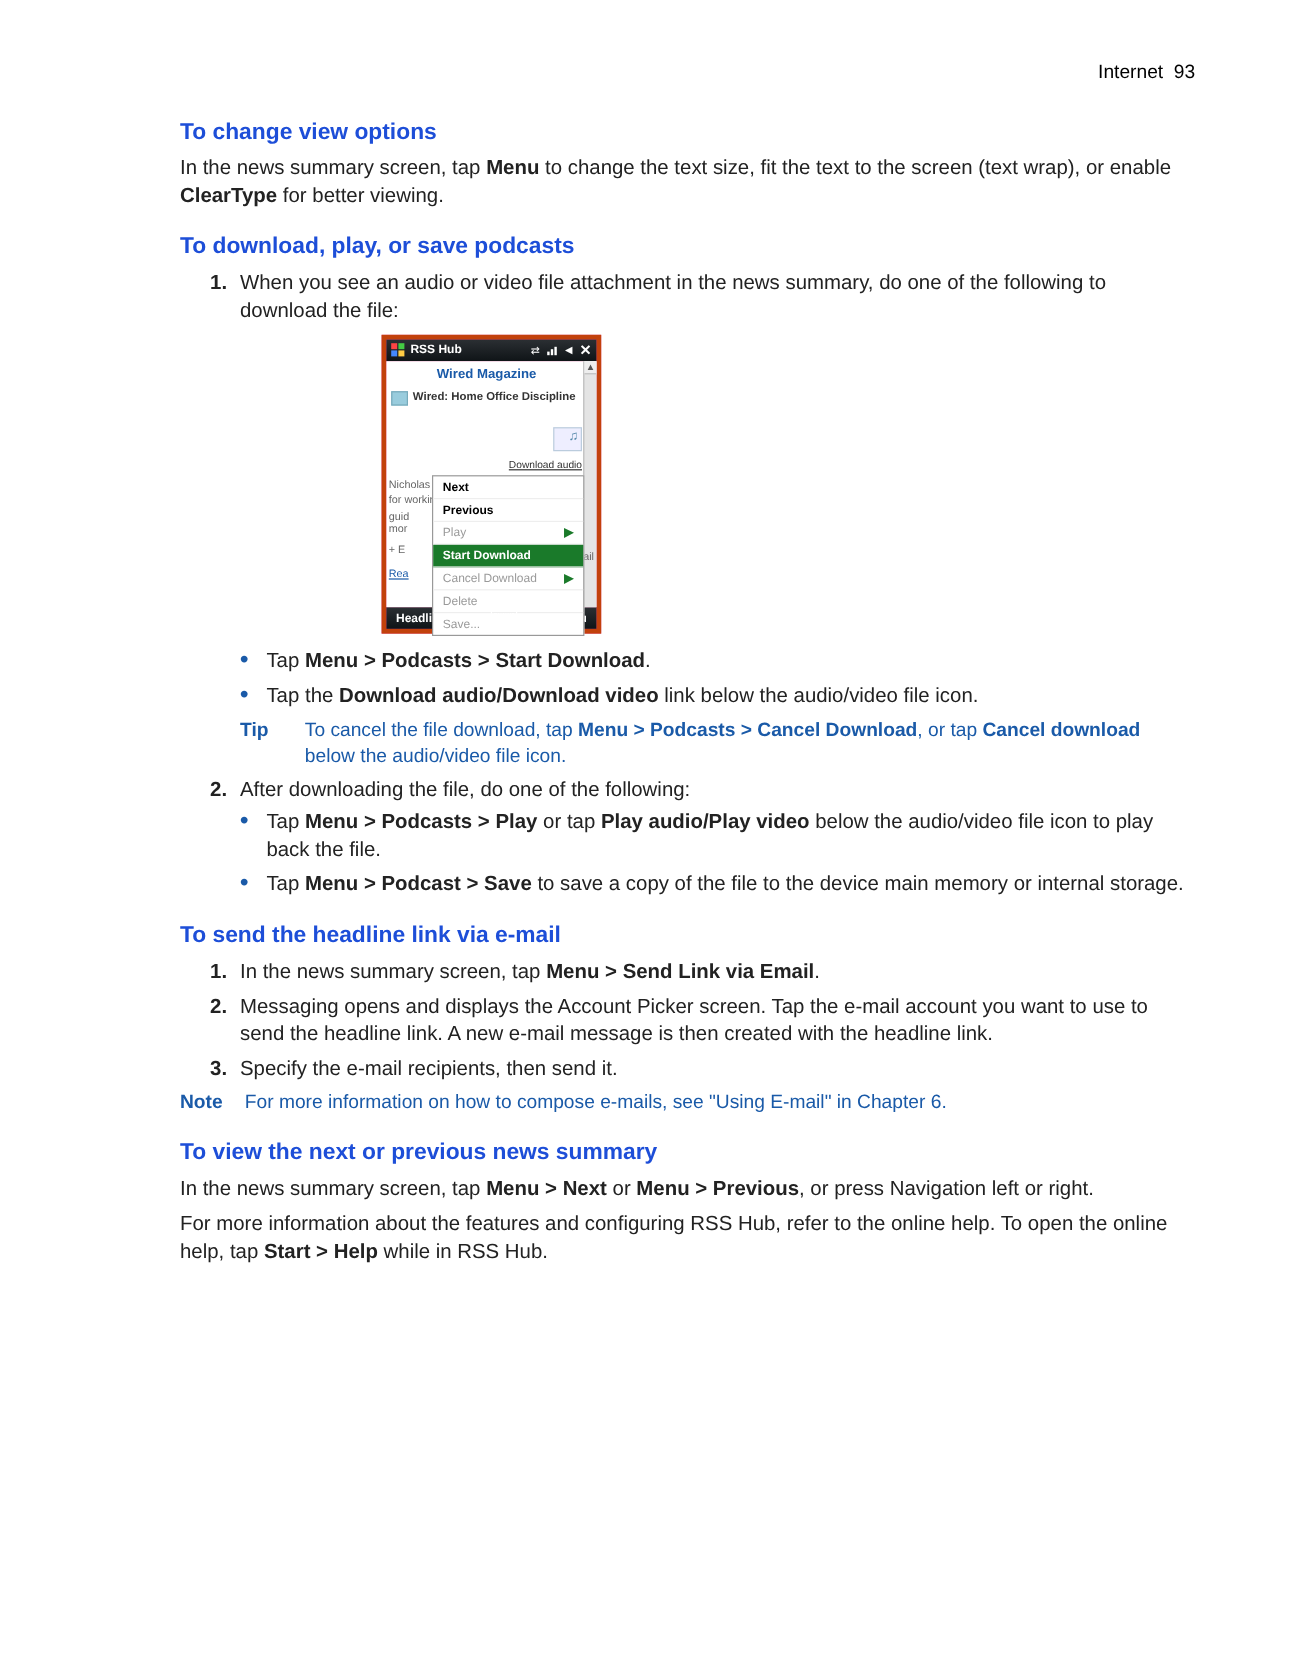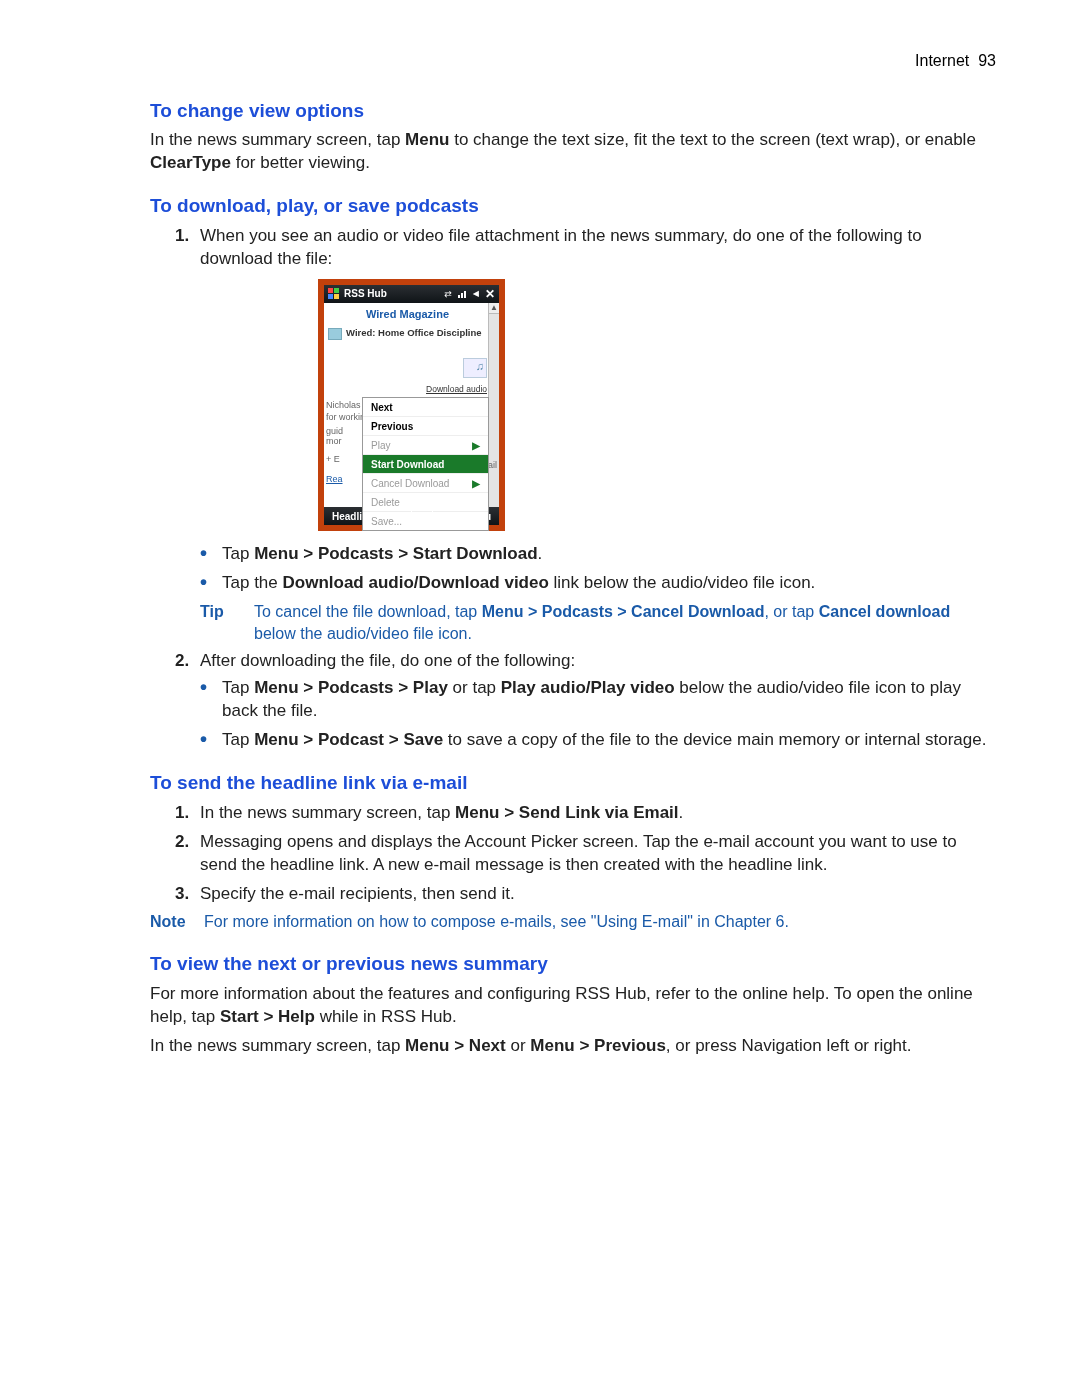--- a/index.html
+++ b/index.html
@@ -76,21 +76,21 @@
   .tip-label, .note-label {
     flex: 0 0 54px;
     font-weight: 700;
   }
   .tip-text, .note-text { flex: 1; }
 
   
   .shot {
     width: 175px;
     margin: 8px 0 12px 118px;
-    border: 6px solid #c2410c;
+    border: 4px solid #c2410c;
     font-family: Tahoma, Arial, sans-serif;
     font-size: 10px;
     color: #333;
     background: #ec4899;
   }
   .shot-titlebar {
     display: flex;
     align-items: center;
     justify-content: space-between;
     background: linear-gradient(#2b2f33, #0f1417);
@@ -275,19 +275,19 @@
     <li>Messaging opens and displays the Account Picker screen. Tap the e-mail account you want to use to send the headline link. A new e-mail message is then created with the headline link.</li>
     <li>Specify the e-mail recipients, then send it.</li>
   </ol>
   <div class="note-row">
     <div class="note-label">Note</div>
     <div class="note-text">For more information on how to compose e-mails, see "Using E-mail" in Chapter 6.</div>
   </div>
 
   <div class="section-heading">To view the next or previous news summary</div>
   <p>
+    <span>In the news summary screen, tap </span><b>Menu &gt; Next</b><span> or </span><b>Menu &gt; Previous</b><span>, or press Navigation left or right.</span>
+  </p>
+  <p>
     <span>For more information about the features and configuring RSS Hub, refer to the online help. To open the online help, tap </span><b>Start &gt; Help</b><span> while in RSS Hub.</span>
   </p>
-  <p>
-    <span>In the news summary screen, tap </span><b>Menu &gt; Next</b><span> or </span><b>Menu &gt; Previous</b><span>, or press Navigation left or right.</span>
-  </p>
 
 </div>
 
 </body></html>

